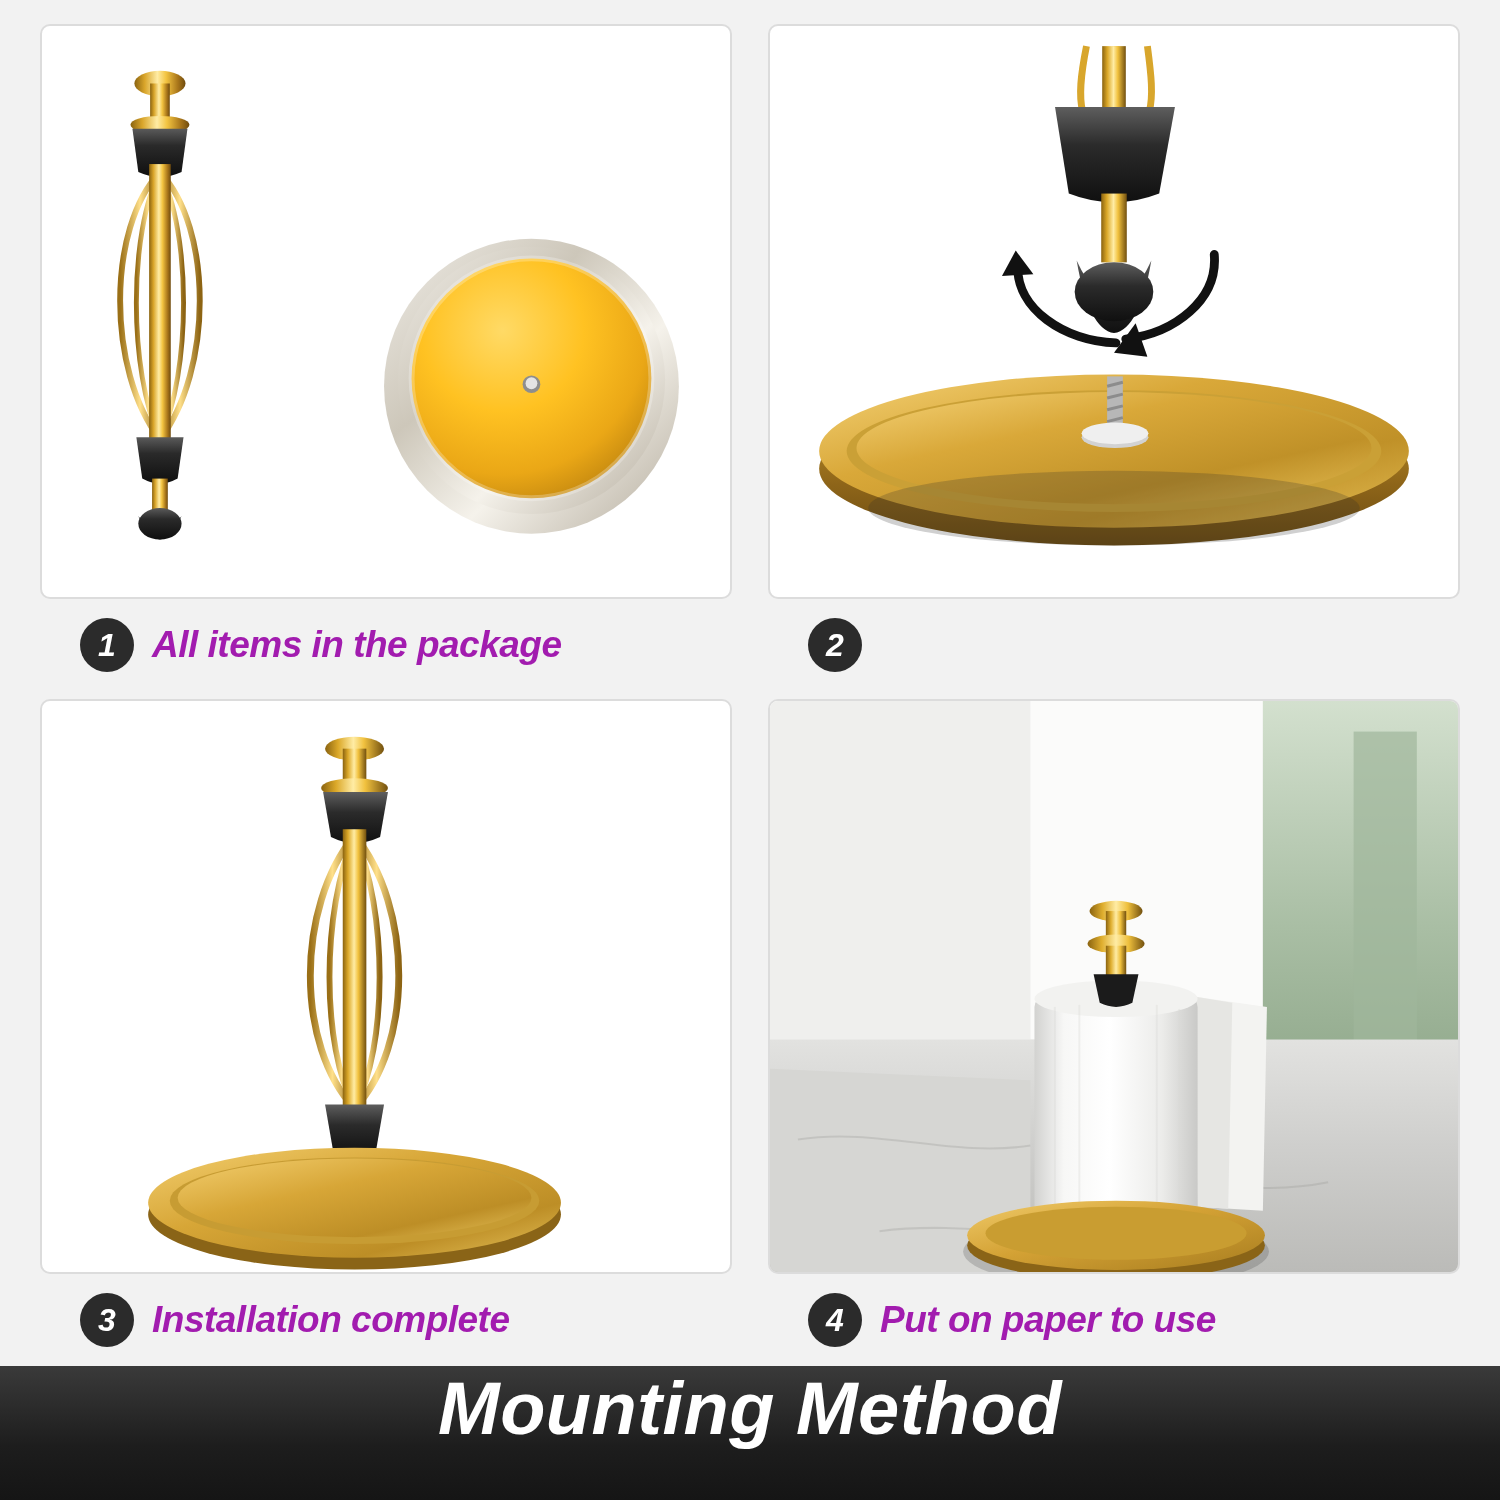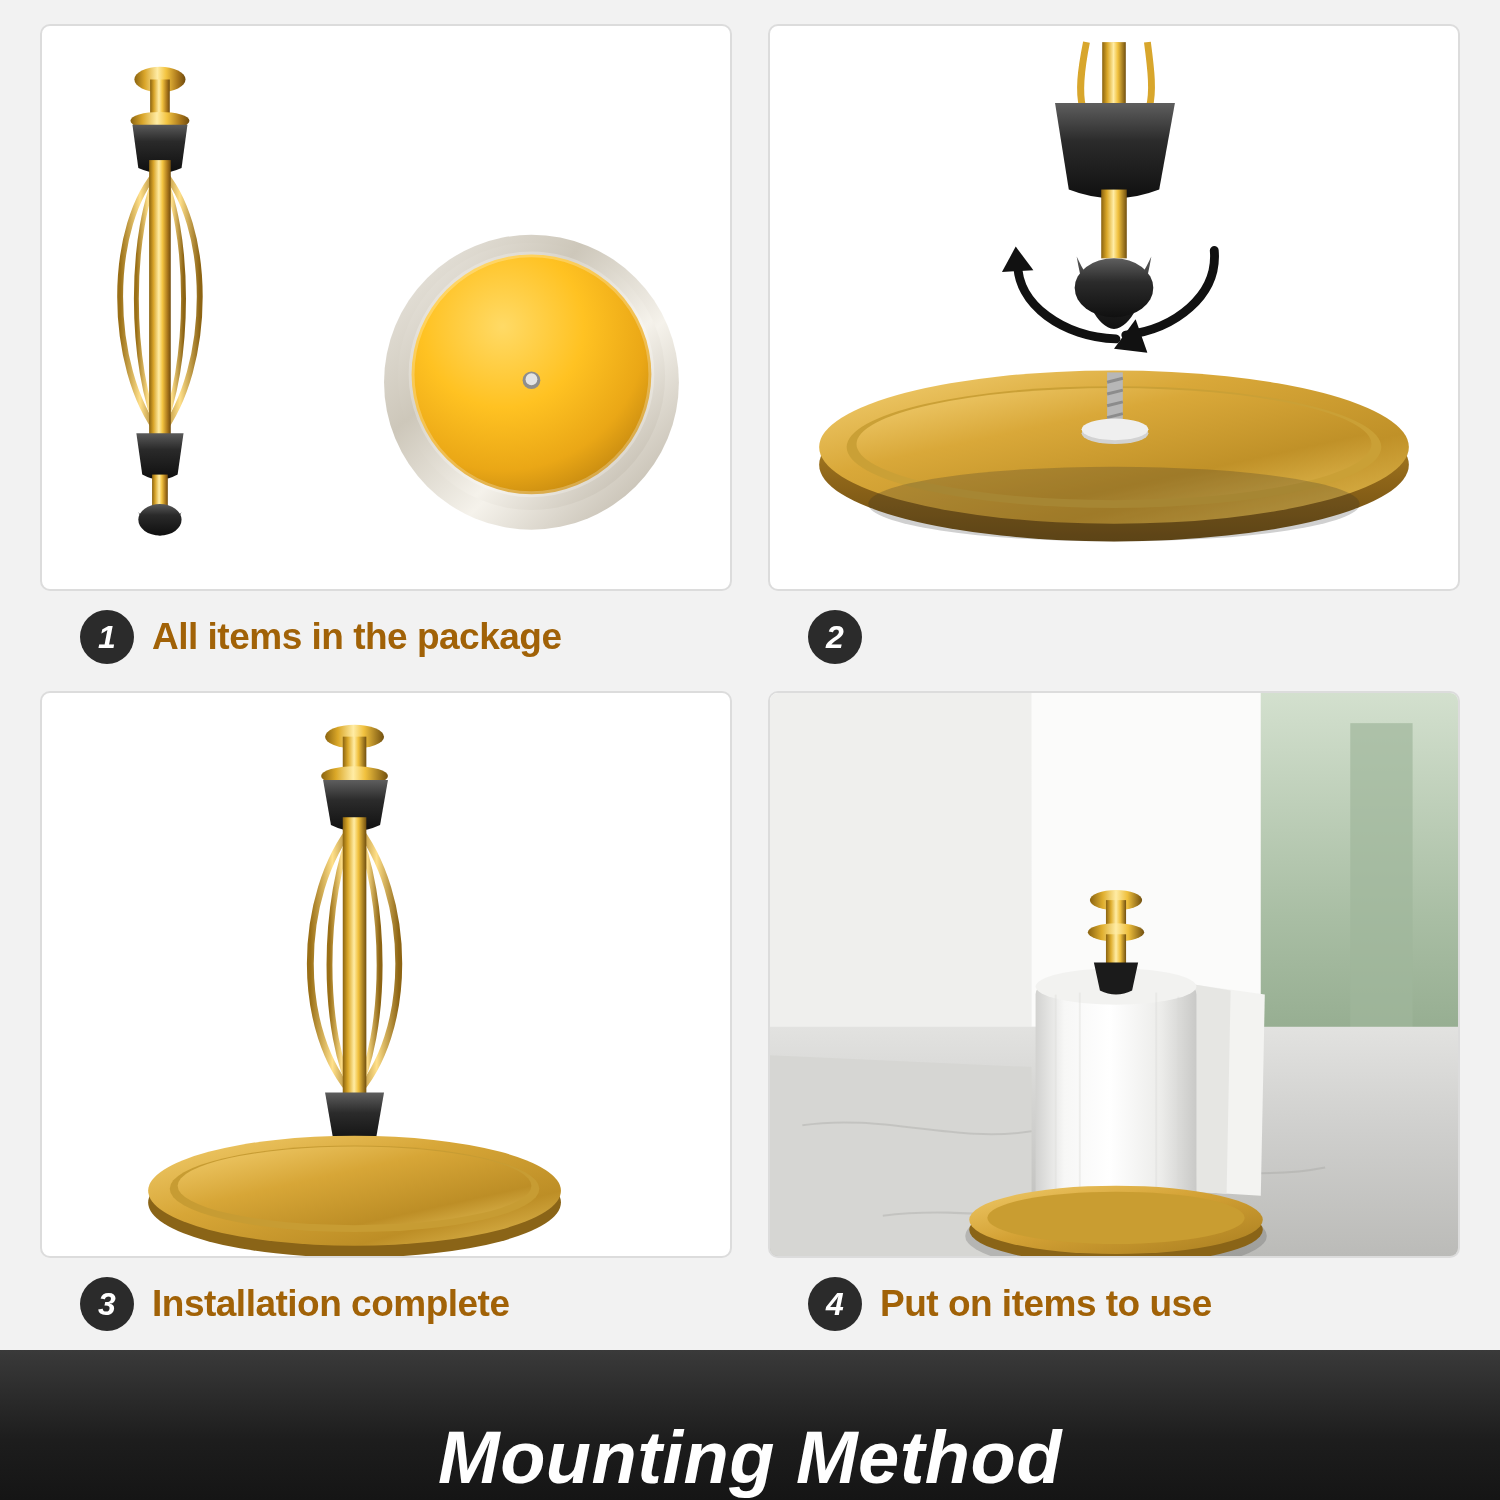--- a/index.html
+++ b/index.html
@@ -62,30 +62,31 @@
     align-items: center;
     justify-content: center;
     font-size: 32px;
     font-weight: bold;
     font-style: italic;
     font-family: "Liberation Sans", sans-serif;
   }
   .caption-text {
     font-size: 37px;
     font-weight: bold;
-    color: #a16207;
+    font-style: italic;
+    color: #a21caf;
     letter-spacing: -0.5px;
     white-space: nowrap;
     text-align: center;
   }
   .footer {
-    height: 150px;
+    height: 134px;
     background: linear-gradient(180deg, #3a3a3a 0%, #1d1d1d 60%, #151515 100%);
     display: flex;
-    align-items: flex-end;
+    align-items: flex-start;
     justify-content: center;
   }
   .footer-title {
     color: #ffffff;
     font-size: 74px;
     font-weight: bold;
     font-style: italic;
     letter-spacing: 0.5px;
   }
 </style>
@@ -385,21 +386,21 @@
           <g>
             <ellipse cx="352" cy="540" rx="150" ry="36" fill="#222" opacity="0.18"></ellipse>
             <ellipse cx="352" cy="534" rx="146" ry="34" fill="#8a6417"></ellipse>
             <ellipse cx="352" cy="524" rx="146" ry="34" fill="url(#baseG4)"></ellipse>
             <ellipse cx="352" cy="522" rx="128" ry="26" fill="#c99d31"></ellipse>
           </g>
         </svg>
       </div>
       <div class="caption">
         <div class="badge">4</div>
-        <div class="caption-text">Put on items to use</div>
+        <div class="caption-text">Put on paper to use</div>
       </div>
     </div>
 
   </div>
 
   <div class="footer">
     <div class="footer-title">Mounting Method</div>
   </div>
 
 </div>

